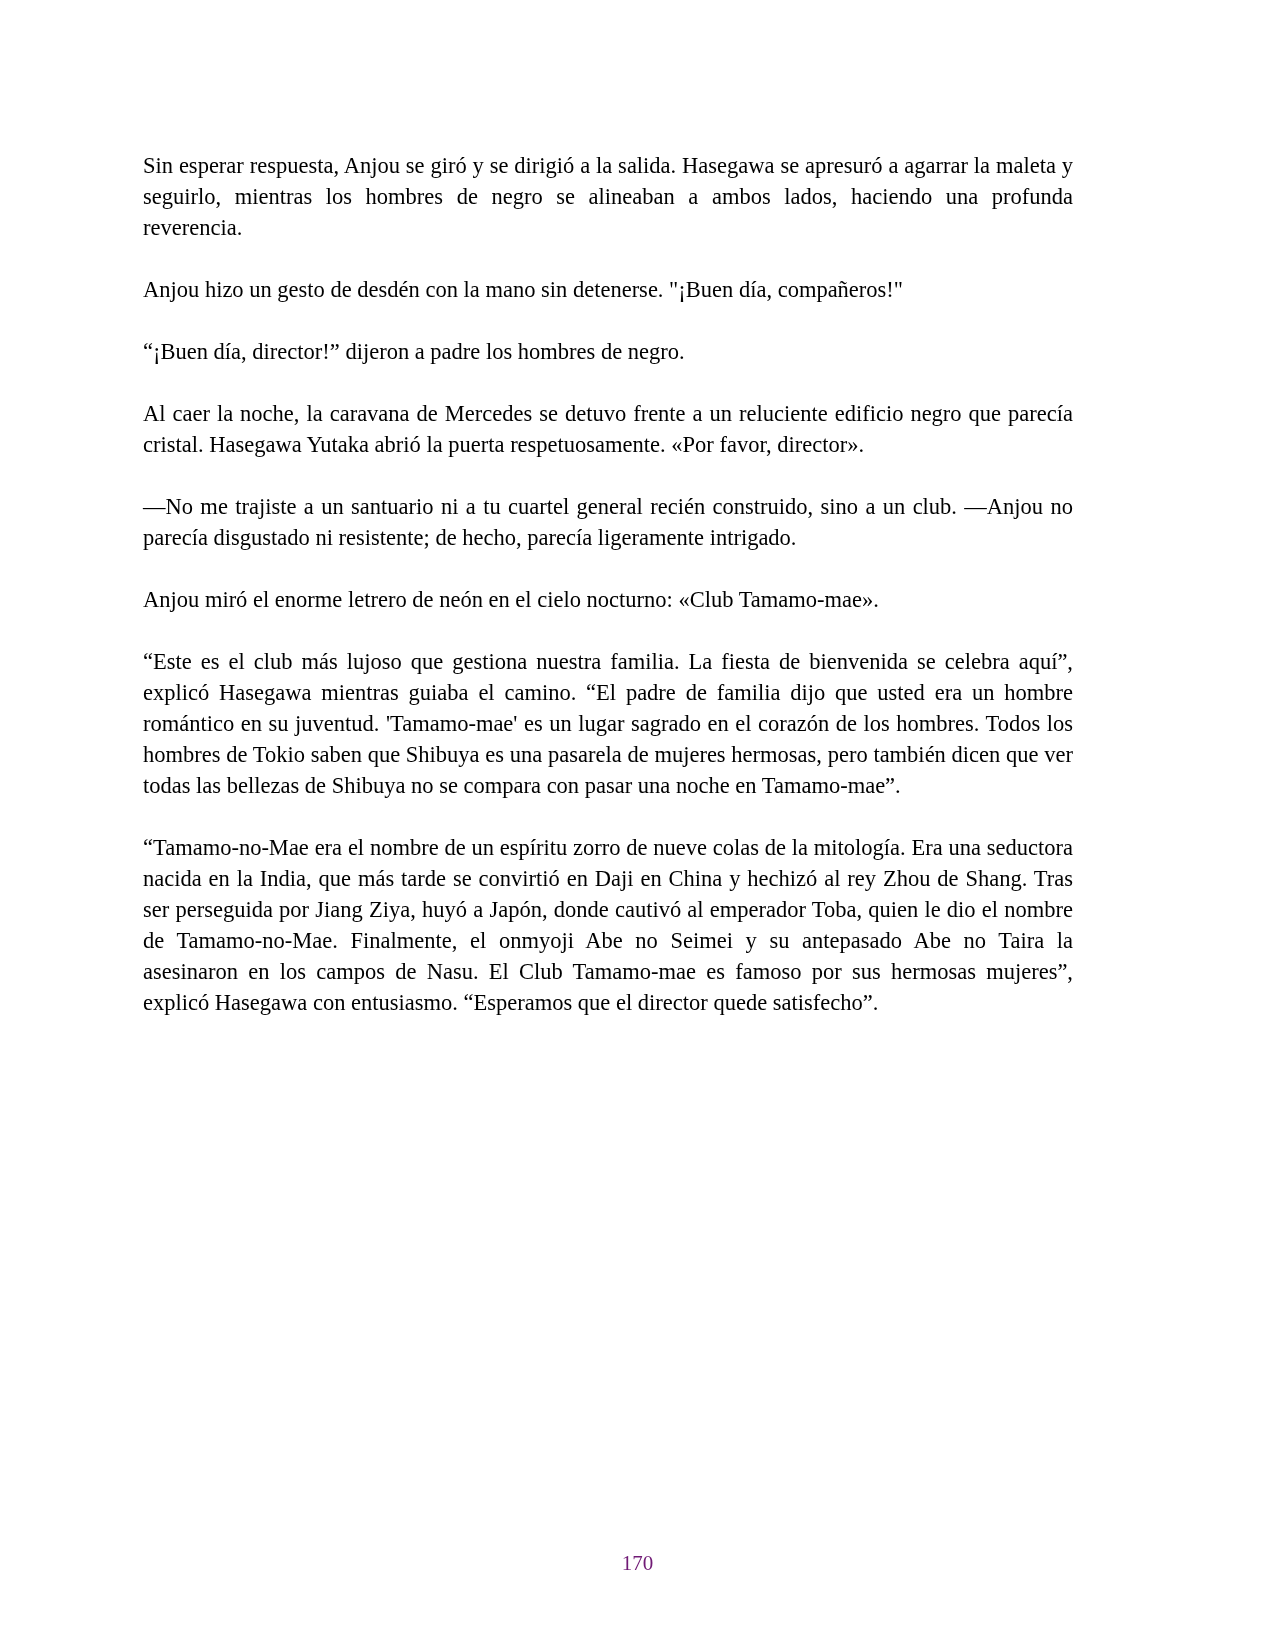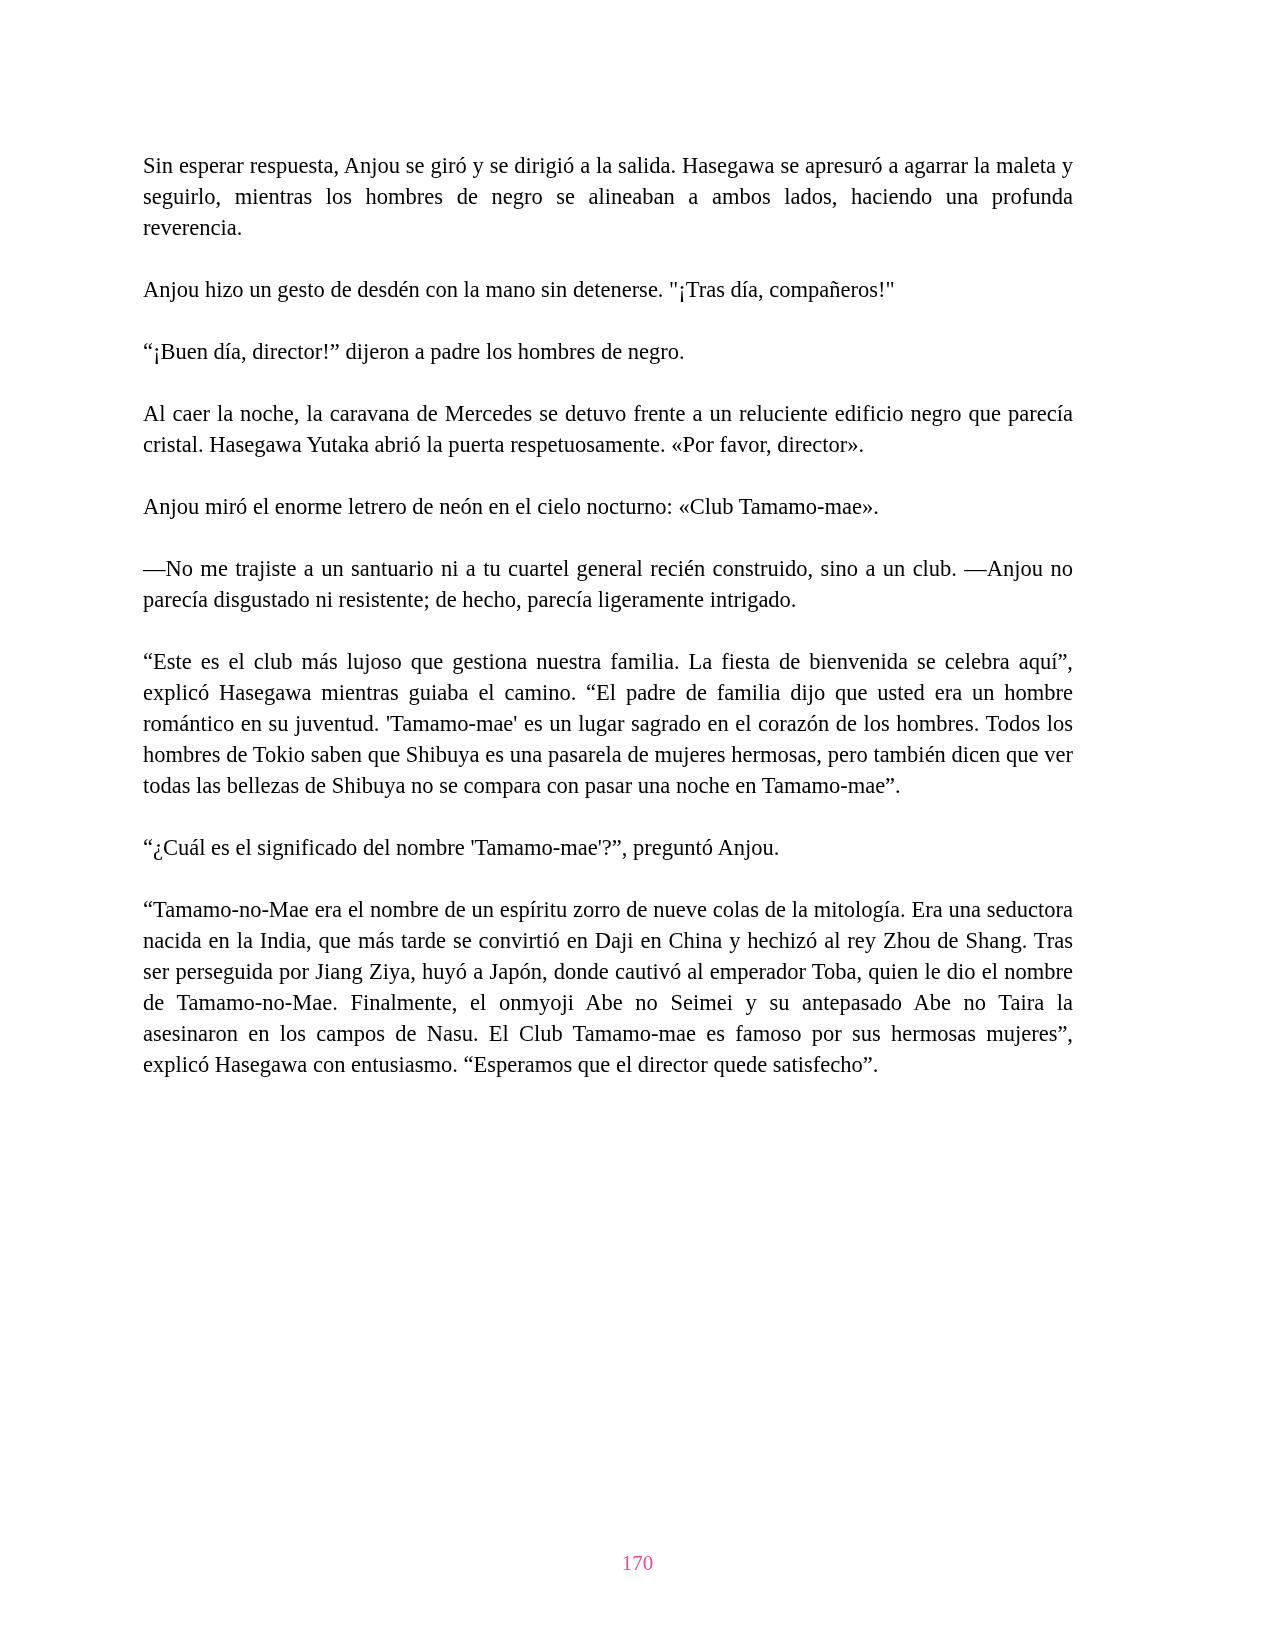--- a/index.html
+++ b/index.html
@@ -43,35 +43,34 @@
   }
   .page-number {
     position: absolute;
     left: 0;
     top: 1538px;
     width: 1275px;
     text-align: center;
     font-size: 21px;
     line-height: 26px;
     font-family: "Liberation Serif", "DejaVu Serif", serif;
-    color: #ec4899;
+    color: #701a75;
   }
 </style>
 </head>
 <body>
 
 <div class="page">
 
   <div class="text-block">
     <p class="para">Sin esperar respuesta, Anjou se giró y se dirigió a la salida. Hasegawa se apresuró a agarrar la maleta y seguirlo, mientras los hombres de negro se alineaban a ambos lados, haciendo una profunda reverencia.</p>
-    <p class="para">Anjou hizo un gesto de desdén con la mano sin detenerse. "¡Tras día, compañeros!"</p>
+    <p class="para">Anjou hizo un gesto de desdén con la mano sin detenerse. "¡Buen día, compañeros!"</p>
     <p class="para">“¡Buen día, director!” dijeron a padre los hombres de negro.</p>
     <p class="para">Al caer la noche, la caravana de Mercedes se detuvo frente a un reluciente edificio negro que parecía cristal. Hasegawa Yutaka abrió la puerta respetuosamente. «Por favor, director».</p>
+    <p class="para">—No me trajiste a un santuario ni a tu cuartel general recién construido, sino a un club. —Anjou no parecía disgustado ni resistente; de hecho, parecía ligeramente intrigado.</p>
     <p class="para">Anjou miró el enorme letrero de neón en el cielo nocturno: «Club Tamamo-mae».</p>
-    <p class="para">—No me trajiste a un santuario ni a tu cuartel general recién construido, sino a un club. —Anjou no parecía disgustado ni resistente; de hecho, parecía ligeramente intrigado.</p>
     <p class="para">“Este es el club más lujoso que gestiona nuestra familia. La fiesta de bienvenida se celebra aquí”, explicó Hasegawa mientras guiaba el camino. “El padre de familia dijo que usted era un hombre romántico en su juventud. 'Tamamo-mae' es un lugar sagrado en el corazón de los hombres. Todos los hombres de Tokio saben que Shibuya es una pasarela de mujeres hermosas, pero también dicen que ver todas las bellezas de Shibuya no se compara con pasar una noche en Tamamo-mae”.</p>
-    <p class="para">“¿Cuál es el significado del nombre 'Tamamo-mae'?”, preguntó Anjou.</p>
     <p class="para">“Tamamo-no-Mae era el nombre de un espíritu zorro de nueve colas de la mitología. Era una seductora nacida en la India, que más tarde se convirtió en Daji en China y hechizó al rey Zhou de Shang. Tras ser perseguida por Jiang Ziya, huyó a Japón, donde cautivó al emperador Toba, quien le dio el nombre de Tamamo-no-Mae. Finalmente, el onmyoji Abe no Seimei y su antepasado Abe no Taira la asesinaron en los campos de Nasu. El Club Tamamo-mae es famoso por sus hermosas mujeres”, explicó Hasegawa con entusiasmo. “Esperamos que el director quede satisfecho”.</p>
   </div>
 
   <div class="page-number">170</div>
 
 </div>
 
 </body></html>

